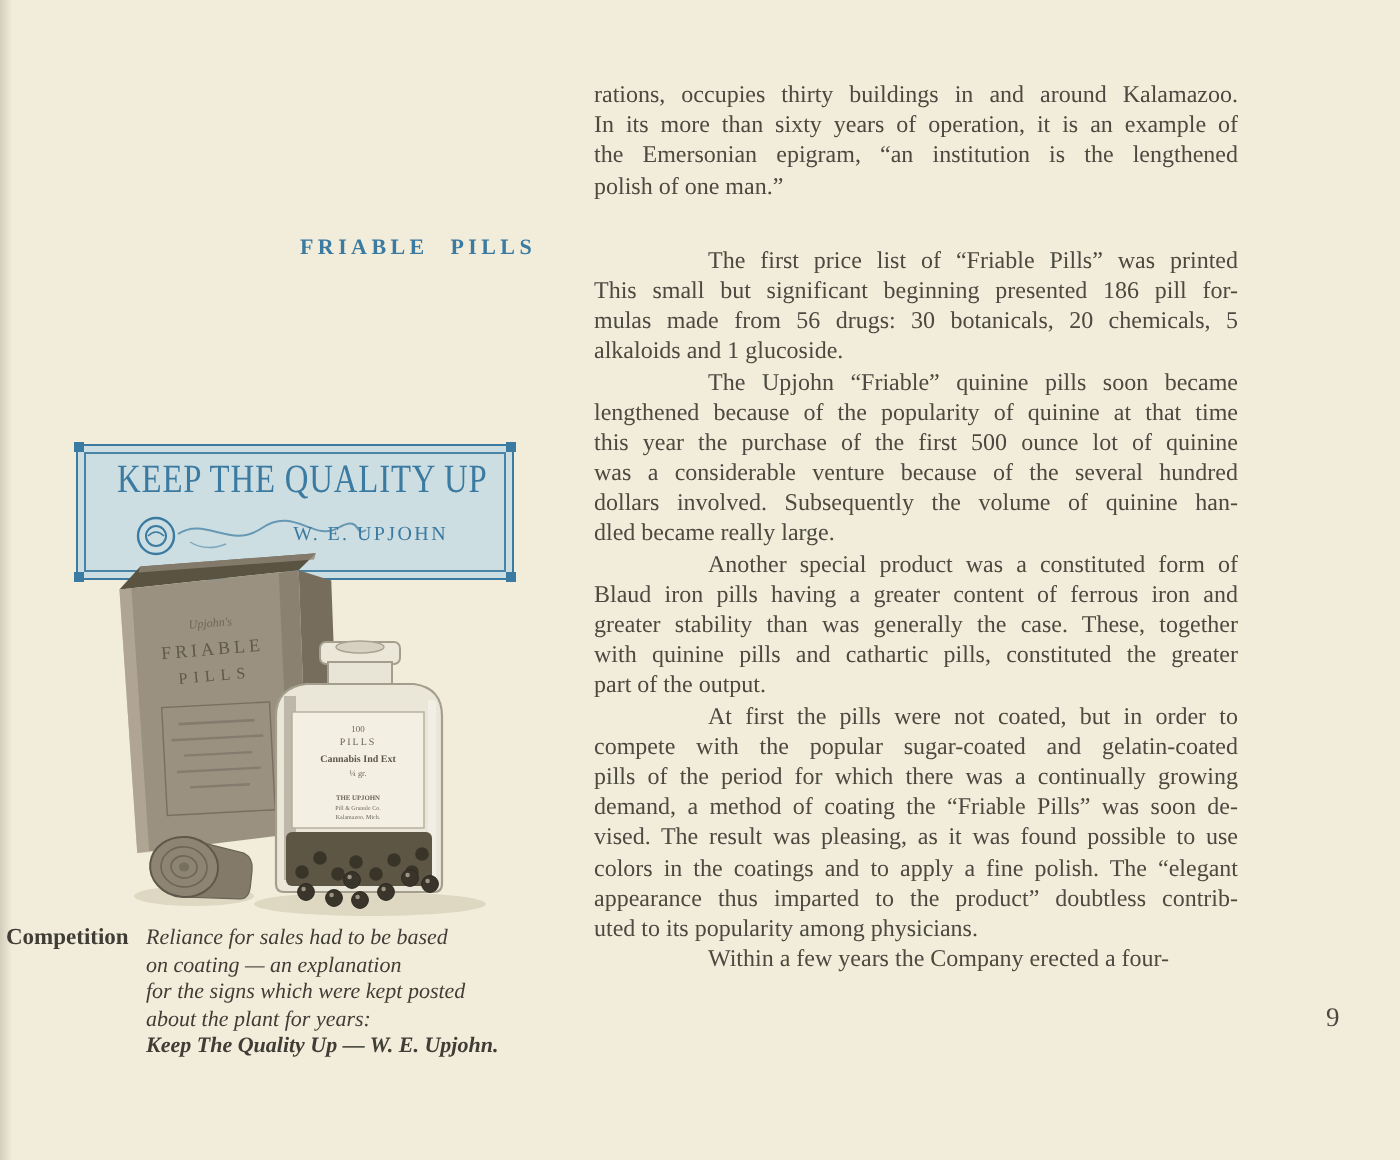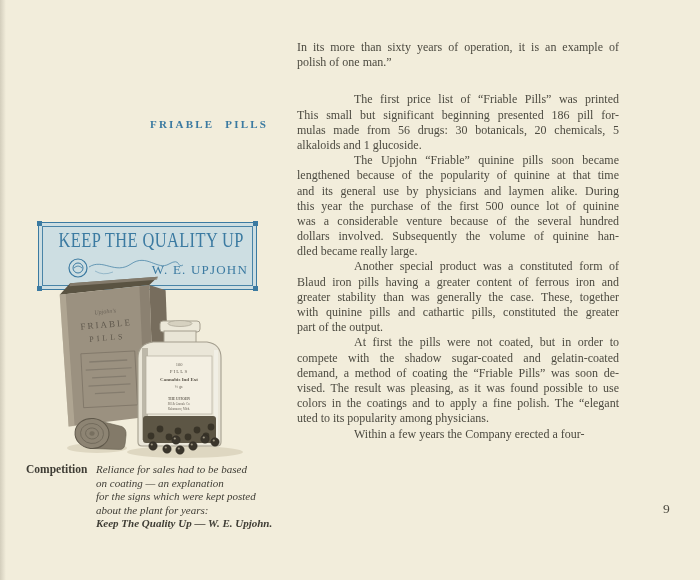--- a/index.html
+++ b/index.html
@@ -38,29 +38,29 @@
   }
   .c-tl{left:-2px;top:-2px} .c-tr{right:-2px;top:-2px}
   .c-bl{left:-2px;bottom:-2px} .c-br{right:-2px;bottom:-2px}
   .sign-title {
     position:absolute; left:0; right:0; top:6px; text-align:center;
     font-size:20px; color:var(--accent, #3b7aa1);
     transform:scaleX(.82); transform-origin:center;
     white-space:nowrap; letter-spacing:.5px;
   }
   .sign-signature {
-    position:absolute; right:8px; top:39px;
-    font-size:13px; letter-spacing:1.2px; color:var(--accent, #3b7aa1);text-align:center;
+    position:absolute; right:32px; top:39px;
+    font-size:10px; letter-spacing:1.2px; color:var(--accent, #3b7aa1);text-align:center;
   }
   .sign-emblem { position:absolute; left:26px; top:32px; }
   
   .photo { position:absolute; left:35px; top:276px; }
   
   .caption {
-    position:absolute; left:26px; top:463px; width:270px; display:flex;
+    position:absolute; left:3px; top:463px; width:270px; display:flex;
     color: var(--caption_ink, #3f3d35);
   }
   .caption-label { width:70px; font-size:11.5px; font-weight:bold; }
   .caption-lines { font-size:11px; font-style:italic; line-height:13.5px;font-family:Liberation Serif, serif; }
   .caption-lines .cl-last { font-weight:bold; }
   
   .body-col {
     position:absolute; left:297px; top:40px; width:322px;
     font-size:12px; line-height:15.2px;
   }
@@ -189,51 +189,54 @@
       <div>Reliance for sales had to be based</div>
       <div>on coating — an explanation</div>
       <div>for the signs which were kept posted</div>
       <div>about the plant for years:</div>
       <div class="cl-last">Keep The Quality Up — W. E. Upjohn.</div>
     </div>
   </div>
 
   <div class="body-col">
     <div class="para">
+      <div class="bl">rations, occupies thirty buildings in and around Kalamazoo.</div>
       <div class="bl">In its more than sixty years of operation, it is an example of</div>
+      <div class="bl">the Emersonian epigram, “an institution is the lengthened</div>
       <div class="bl end">polish of one man.”</div>
     </div>
     <div class="para gap">
       <div class="bl ind">The first price list of “Friable Pills” was printed</div>
       <div class="bl">This small but significant beginning presented 186 pill for-</div>
       <div class="bl">mulas made from 56 drugs: 30 botanicals, 20 chemicals, 5</div>
       <div class="bl end">alkaloids and 1 glucoside.</div>
     </div>
     <div class="para">
       <div class="bl ind">The Upjohn “Friable” quinine pills soon became</div>
       <div class="bl">lengthened because of the popularity of quinine at that time</div>
-      <div class="bl">and its general use by physicians and laymen alike. During</div>
       <div class="bl">this year the purchase of the first 500 ounce lot of quinine</div>
       <div class="bl">was a considerable venture because of the several hundred</div>
       <div class="bl">dollars involved. Subsequently the volume of quinine han-</div>
       <div class="bl end">dled became really large.</div>
     </div>
     <div class="para">
       <div class="bl ind">Another special product was a constituted form of</div>
       <div class="bl">Blaud iron pills having a greater content of ferrous iron and</div>
       <div class="bl">greater stability than was generally the case. These, together</div>
       <div class="bl">with quinine pills and cathartic pills, constituted the greater</div>
       <div class="bl end">part of the output.</div>
     </div>
     <div class="para">
       <div class="bl ind">At first the pills were not coated, but in order to</div>
-      <div class="bl">compete with the shadow sugar-coated and gelatin-coated</div>
+      <div class="bl">compete with the popular sugar-coated and gelatin-coated</div>
+      <div class="bl">pills of the period for which there was a continually growing</div>
       <div class="bl">demand, a method of coating the “Friable Pills” was soon de-</div>
       <div class="bl">vised. The result was pleasing, as it was found possible to use</div>
       <div class="bl">colors in the coatings and to apply a fine polish. The “elegant</div>
+      <div class="bl">appearance thus imparted to the product” doubtless contrib-</div>
       <div class="bl end">uted to its popularity among physicians.</div>
     </div>
     <div class="para">
       <div class="bl ind end">Within a few years the Company erected a four-</div>
     </div>
   </div>
 
   <div class="page-number">9</div>
 </div>
 

